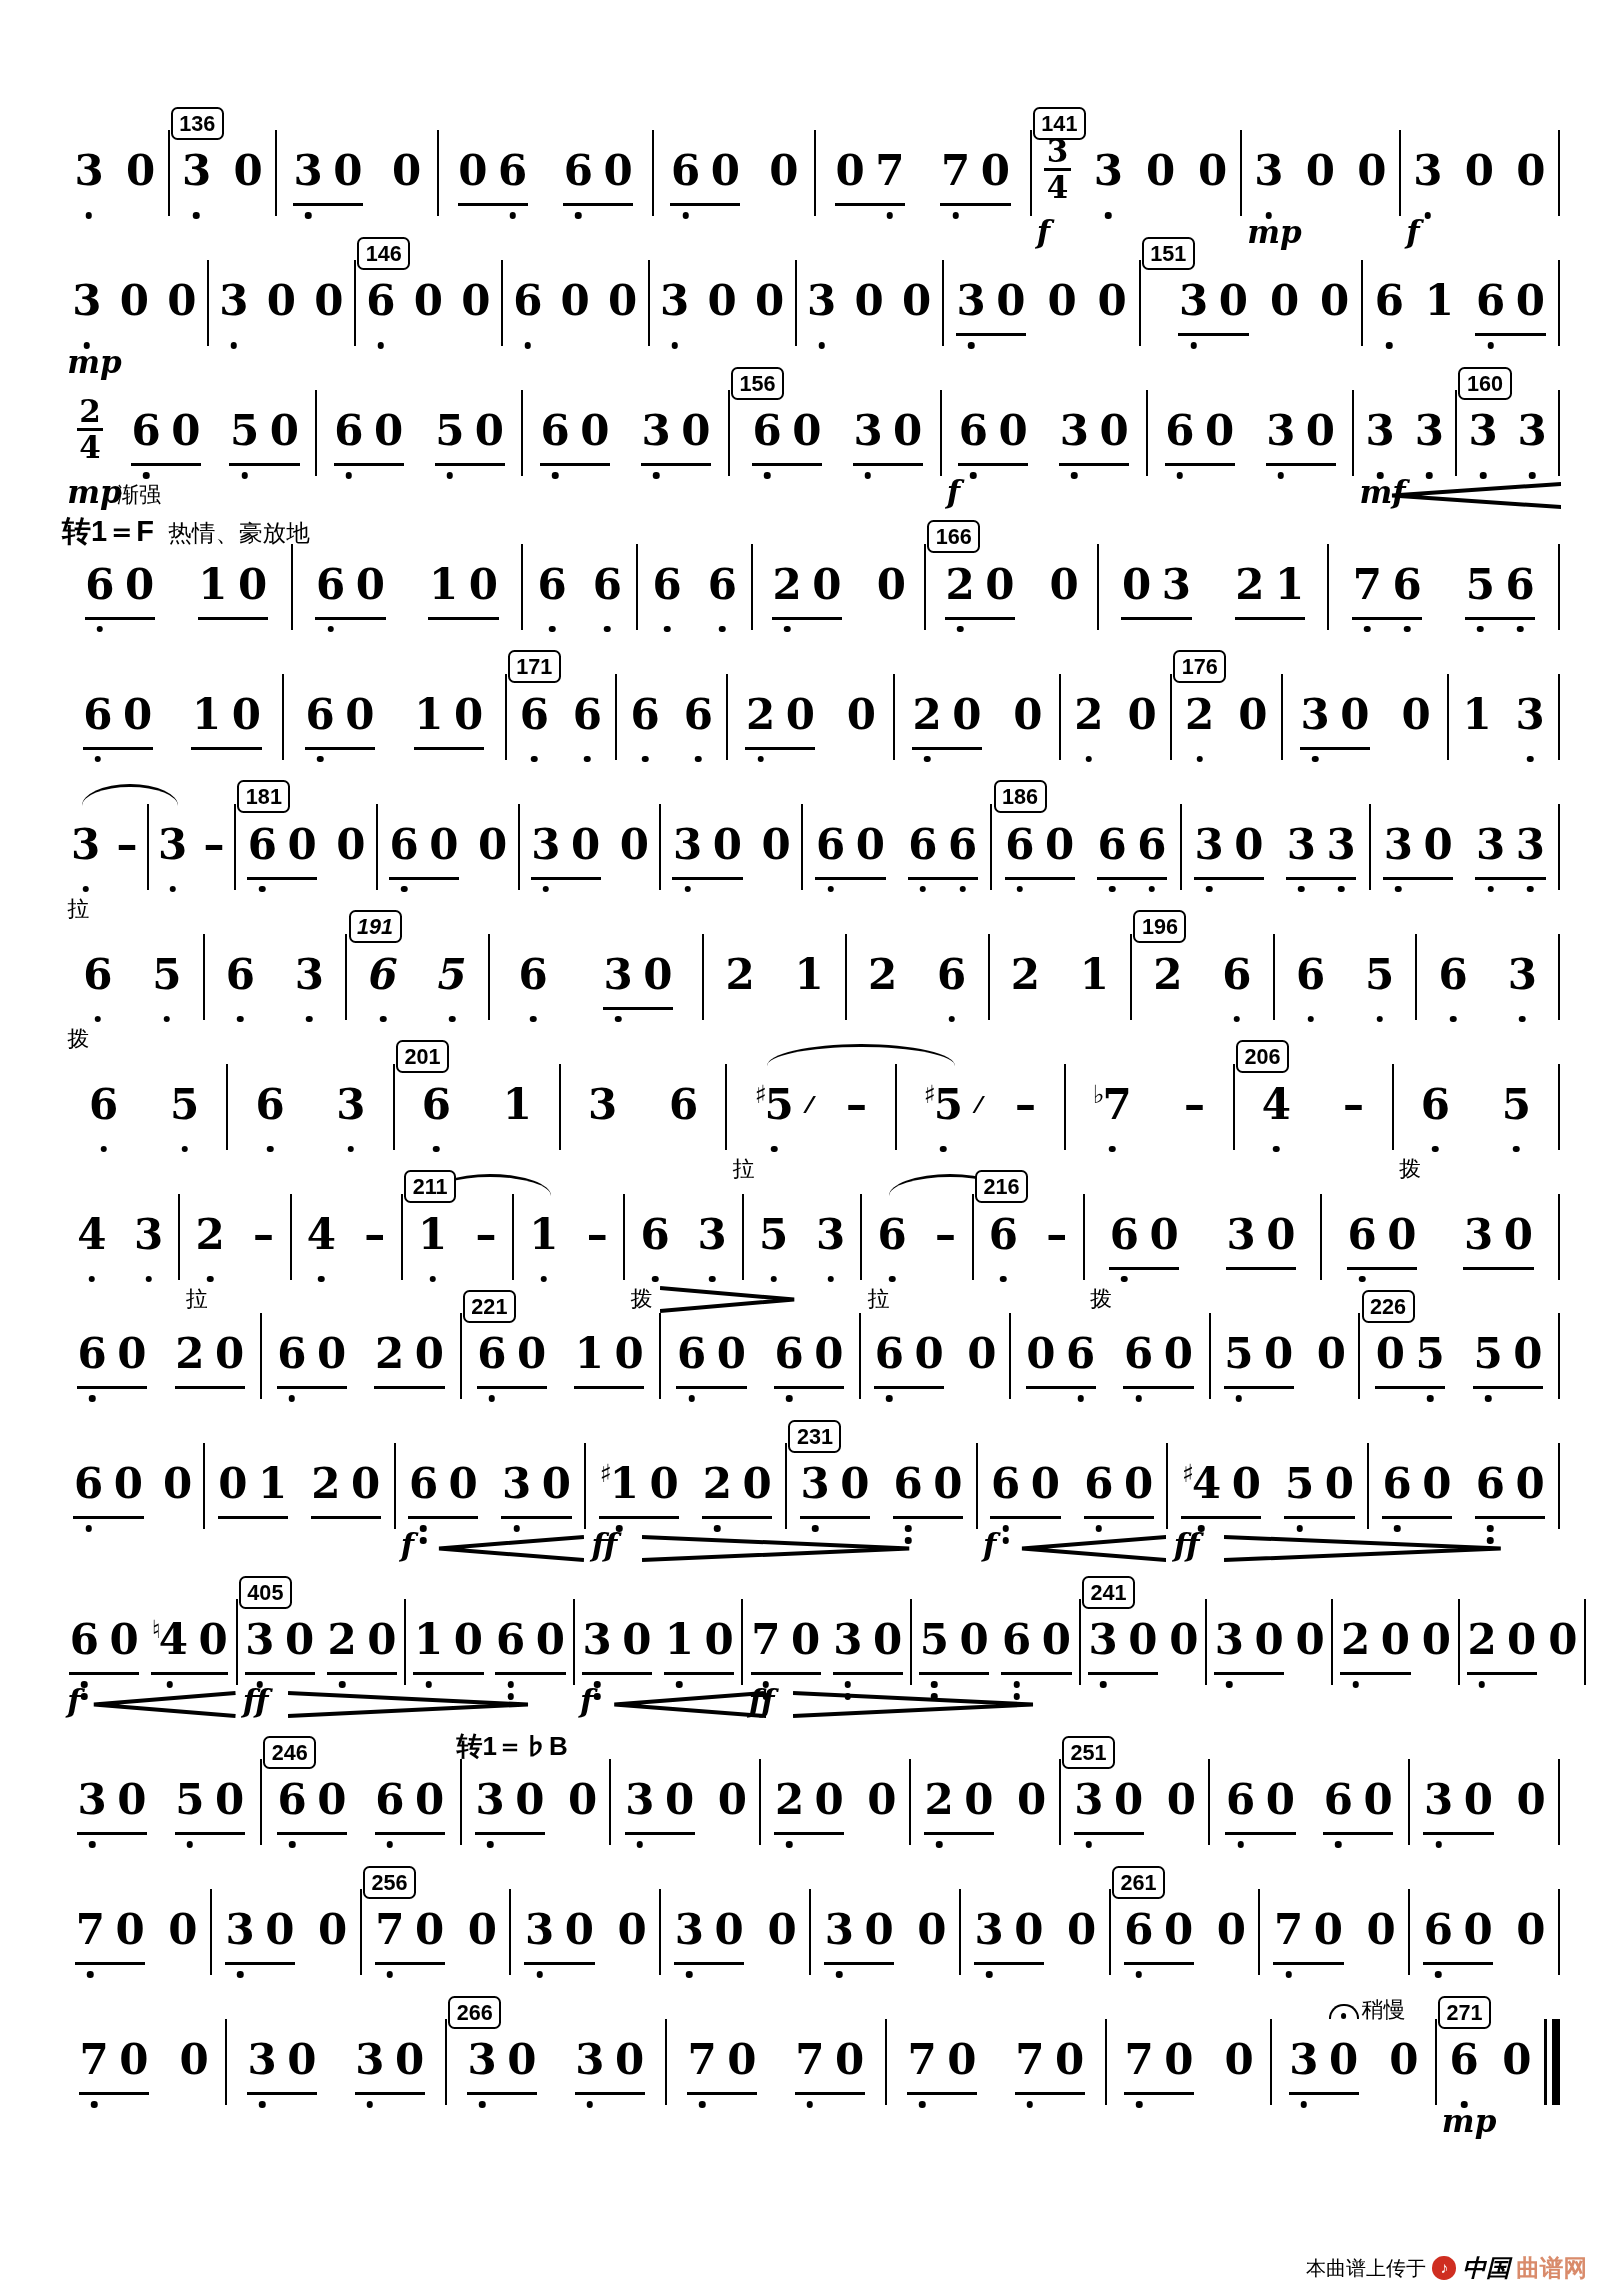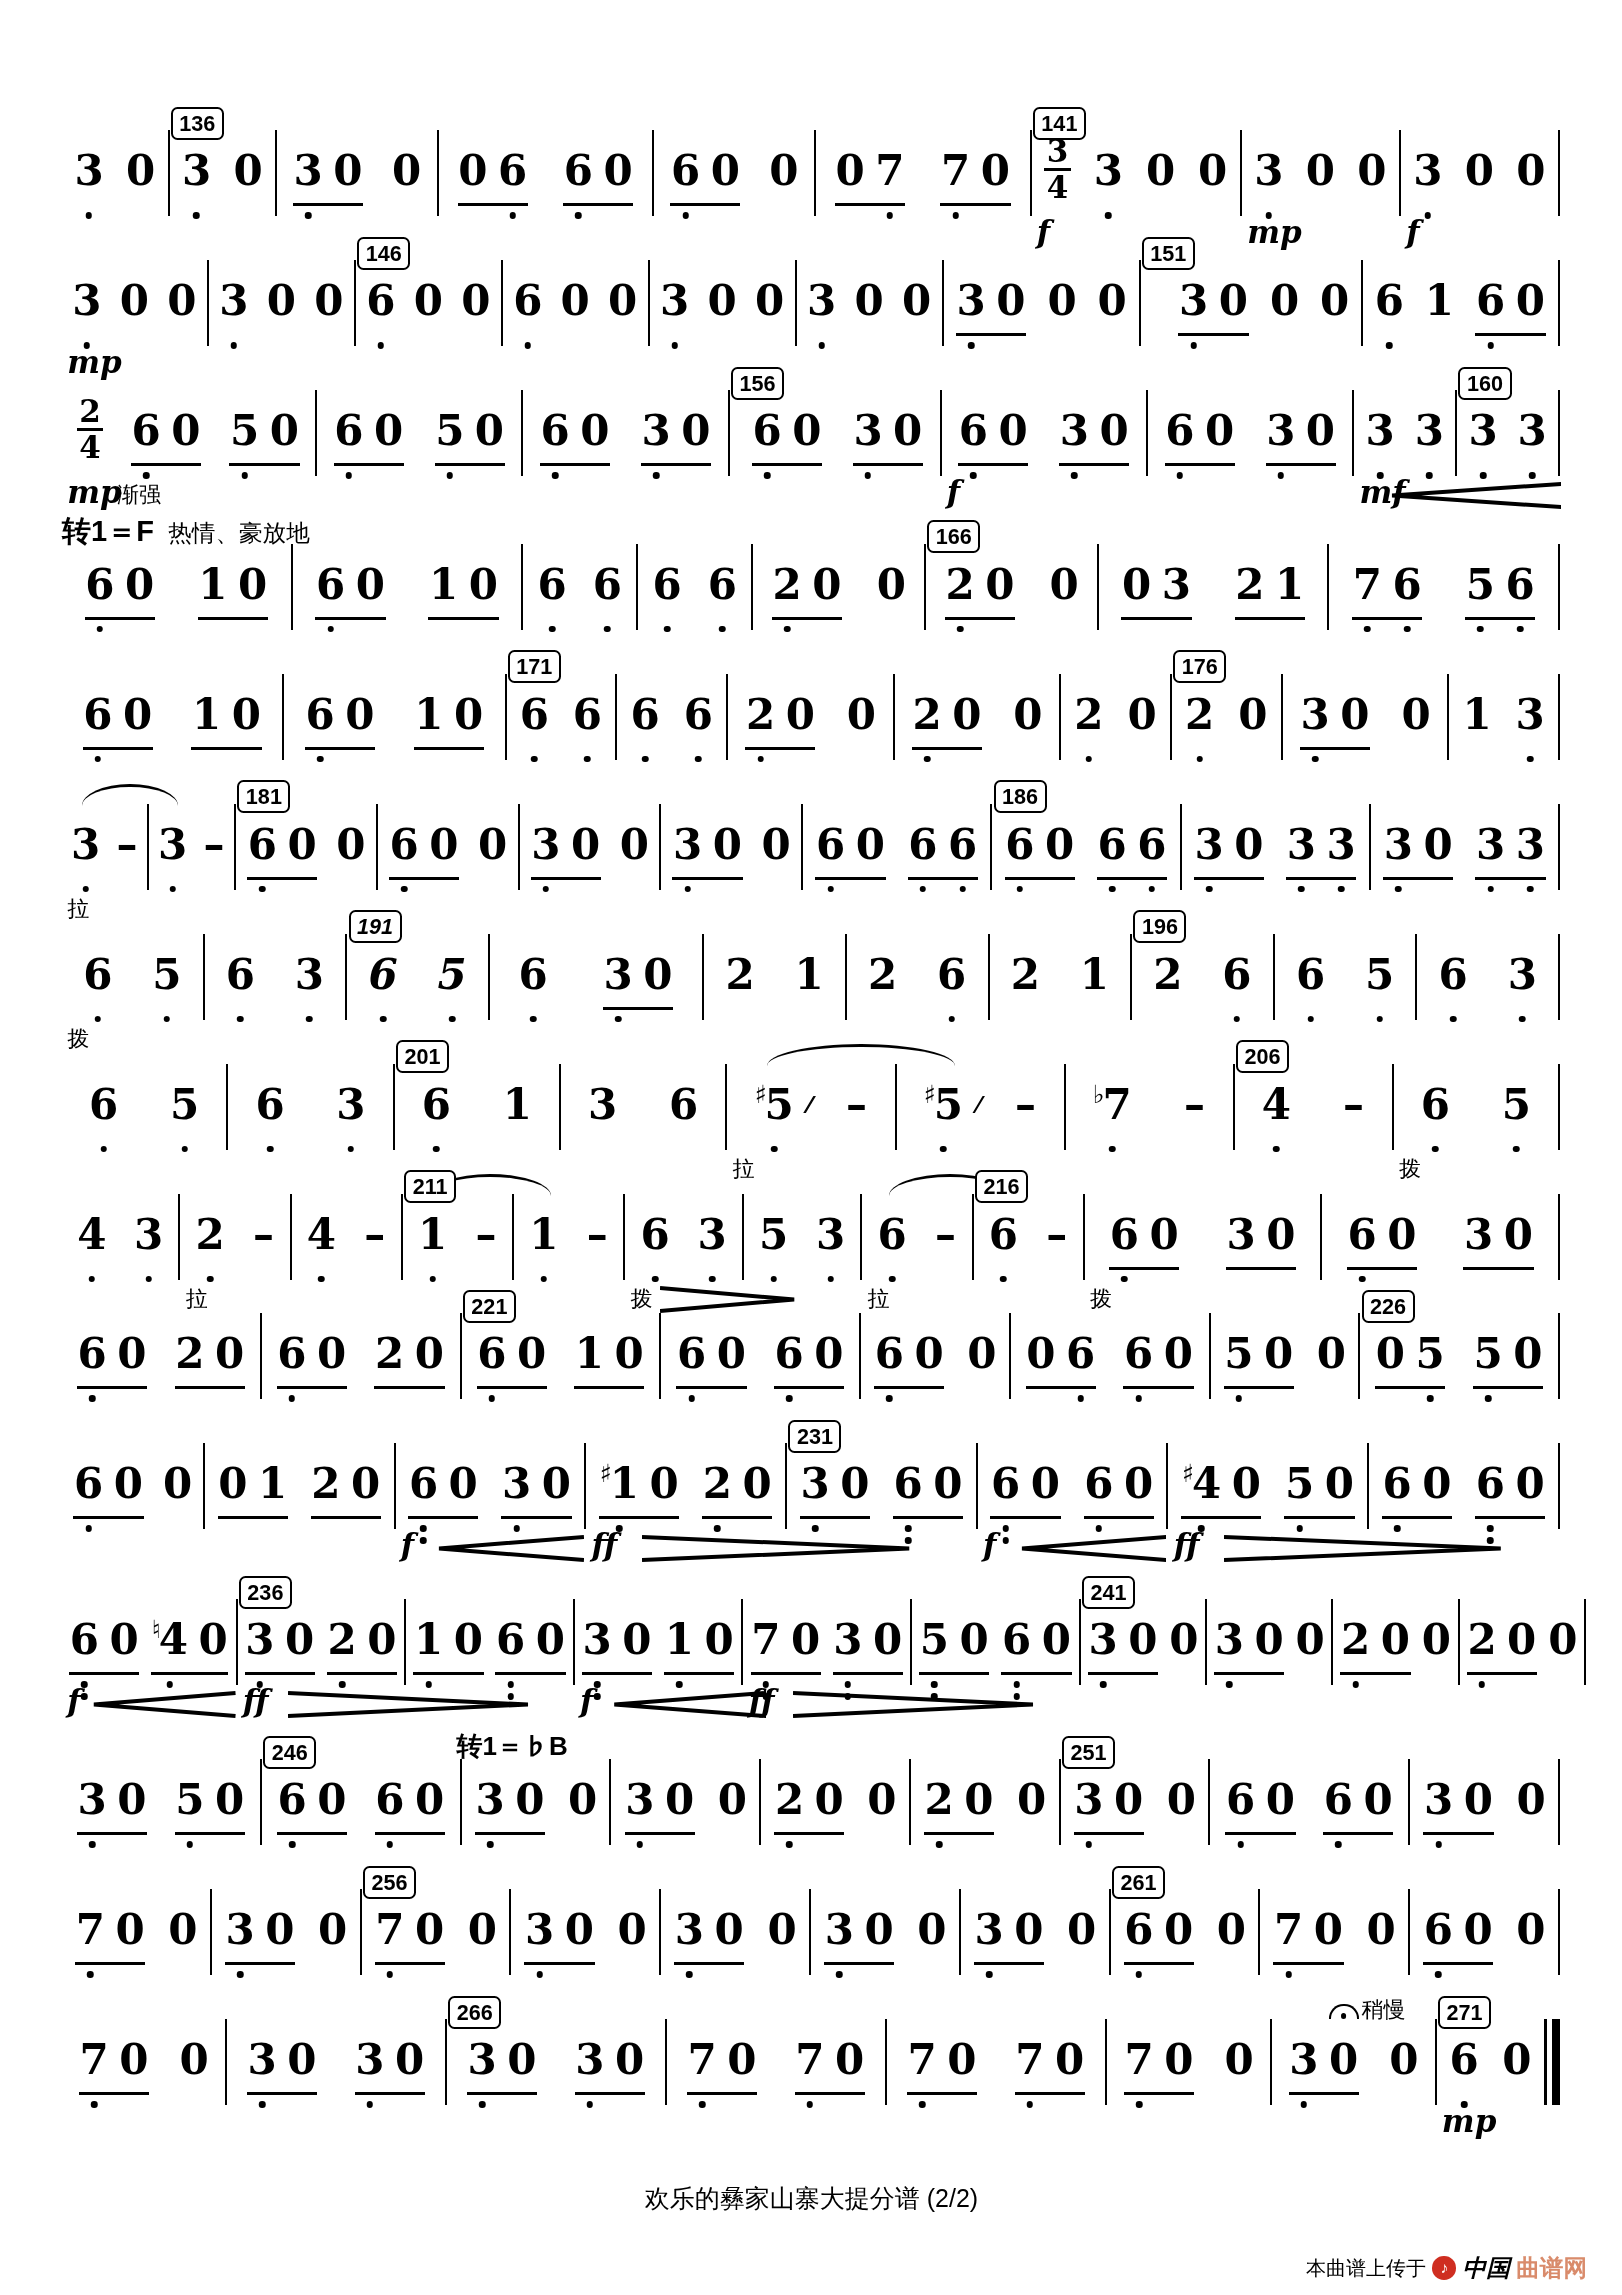--- a/index.html
+++ b/index.html
@@ -1147,21 +1147,21 @@
                 <div class="tok"><span>0</span></div>
               </div>
             </div>
             <div class="dyn">f</div>
             <svg viewBox="0 0 100 40" preserveAspectRatio="none" class="hp" style="left: 15%; width: 85%;">
               <path d="M100,4 L4,20 L100,36" fill="none" stroke="#000" stroke-width="4" vector-effect="non-scaling-stroke"></path>
             </svg>
           </div>
           <div class="bar"></div>
           <div class="measure" style="flex-grow: 4;">
-            <div class="box">236</div>
+            <div class="box">405</div>
             <div class="toks">
               <div class="grp ul">
                 <div class="tok"><span>3</span><div class="ndot d1"></div></div>
                 <div class="tok"><span>0</span></div>
               </div>
               <div class="grp ul">
                 <div class="tok"><span>2</span><div class="ndot d1"></div></div>
                 <div class="tok"><span>0</span></div>
               </div>
             </div>
@@ -1577,21 +1577,20 @@
             <div class="toks">
               <div class="tok"><span>6</span><div class="ndot d1"></div></div>
               <div class="tok"><span>0</span></div>
             </div>
             <div class="dyn">mp</div>
           </div>
           <div class="bar-d"></div>
         </div>
       </div>
     </div>
-  <div class="footer-title">欢乐的彝家山寨大提分谱 (2/2)</div>
   <div class="watermark">
     <span>本曲谱上传于</span>
     <span class="wm-logo">♪</span>
     <span class="wm-black">中国</span>
     <span class="wm-red">曲谱网</span>
   </div>
 </div>
 
 
 </body></html>

